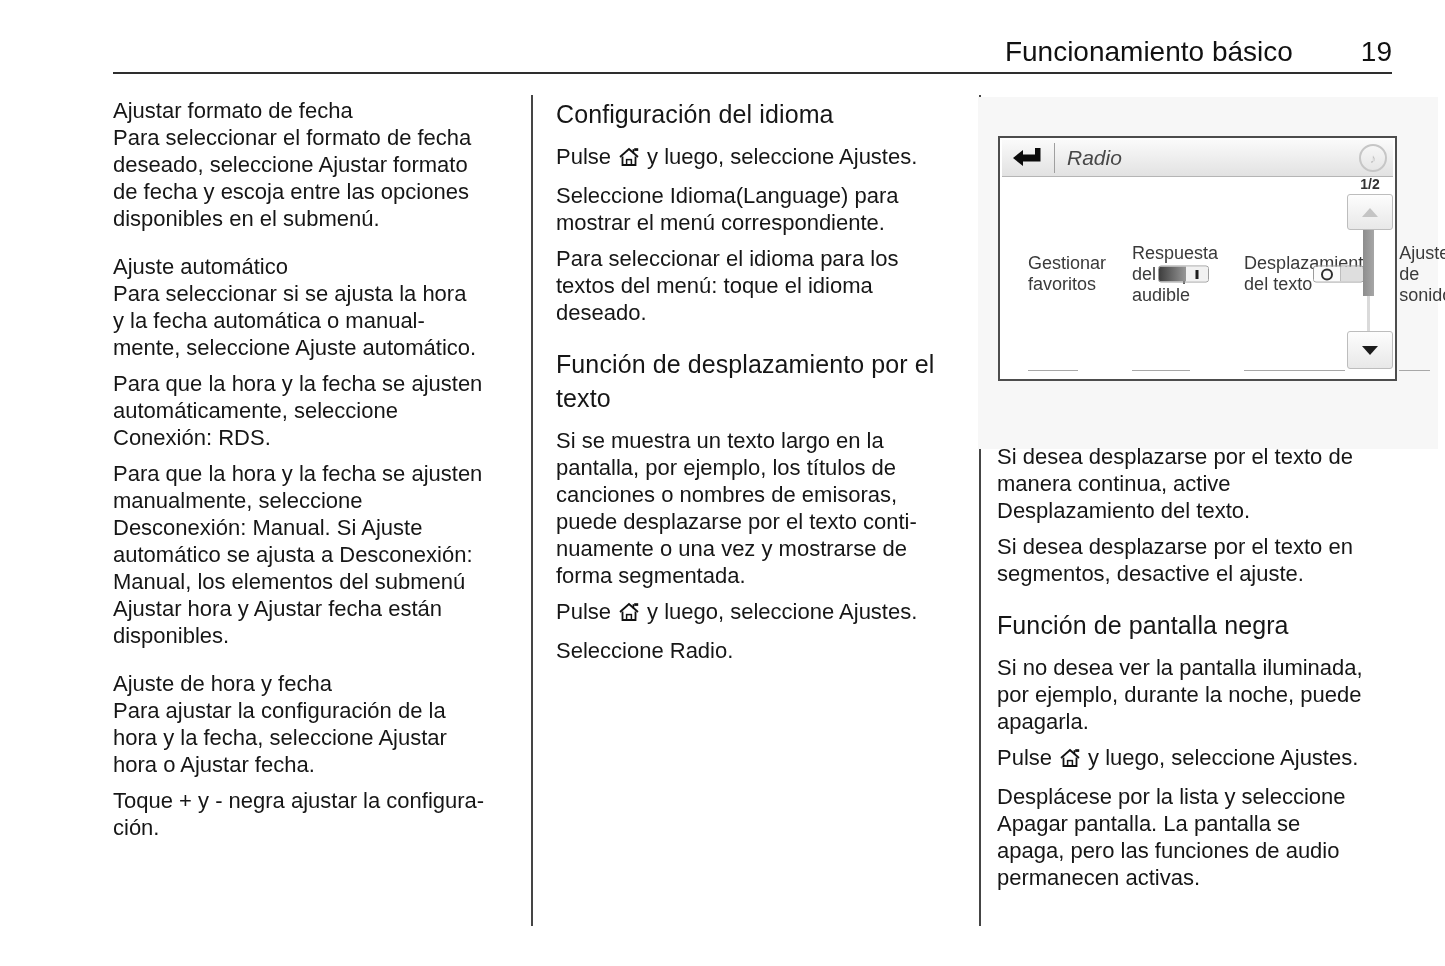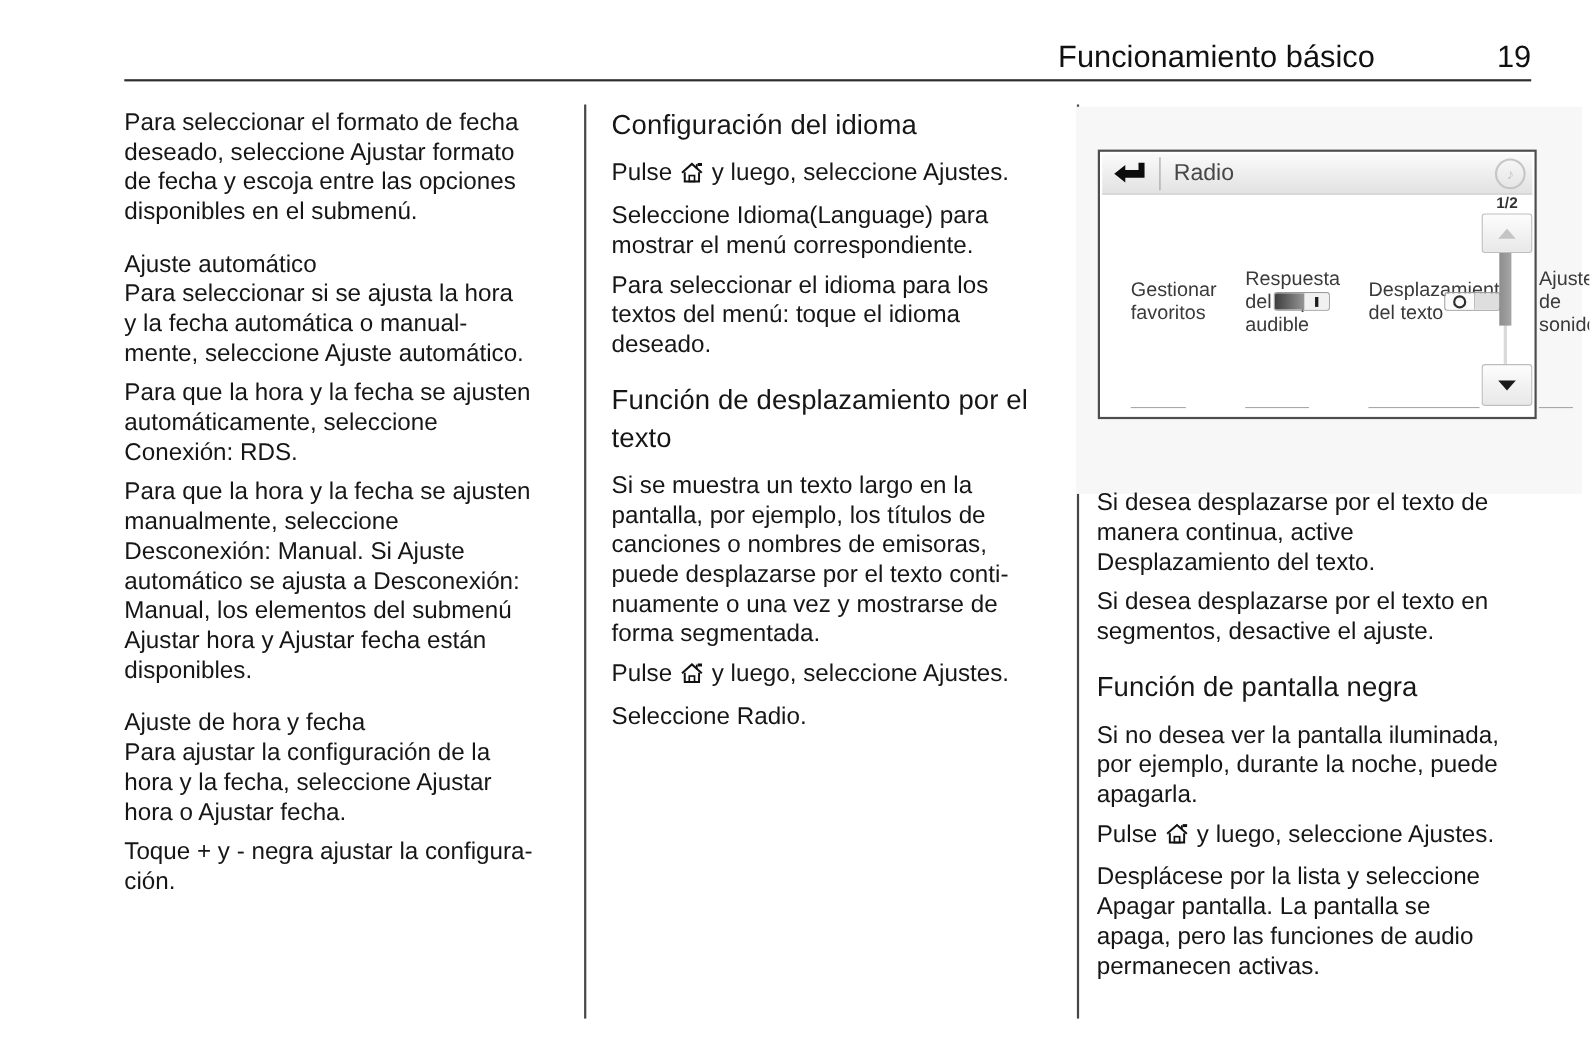--- a/index.html
+++ b/index.html
@@ -1,21 +1,21 @@
 <!DOCTYPE html>
 <html><head>
 <meta charset="utf-8">
 <style>
   html,body{margin:0;padding:0;background:#ffffff;}
   .page{position:relative;width:1445px;height:966px;background:#fff;overflow:hidden;
         font-family:"Liberation Sans","DejaVu Sans",sans-serif;color:#161616;}
 
   
   .hdr{position:absolute;top:36px;left:113px;right:53px;display:flex;justify-content:flex-end;
-       align-items:baseline;gap:111px;font-size:28px;color:#111;}
+       align-items:baseline;gap:68px;font-size:28px;color:#111;}
   .hdr-rule{position:absolute;top:72px;left:113px;right:53px;height:2px;background:#2e2e2e;}
 
   
   .col{position:absolute;top:97px;width:410px;}
   .col1{left:113px;}
   .col2{left:556px;}
   .col3{left:997px;top:443px;width:412px;}
   .vrule{position:absolute;top:95px;width:1.5px;height:831px;background:#454545;}
   .vrule.r1{left:531px;}
   .vrule.r2{left:979px;}
@@ -29,21 +29,21 @@
   .home-ico{display:inline-block;vertical-align:-3px;margin:0 7px;}
 
   
   .figure{position:absolute;left:978px;top:97px;width:460px;height:352px;background:#f7f7f7;}
   .frame{position:absolute;left:20px;top:39px;width:391px;height:237px;background:#fff;
          border:2px solid #4d4d4d;padding:2px;}
   .r-hdr{position:relative;height:36px;display:flex;align-items:center;
          background:linear-gradient(#fafafa,#e2e2e2);border-bottom:1px solid #b5b5b5;}
   .r-back{margin-left:10px;display:flex;align-items:center;}
   .r-hsep{width:1px;height:30px;background:#9f9f9f;margin-left:12px;}
-  .r-title{font-size:21px;color:#474747;margin-left:12px;}
+  .r-title{font-size:21px;color:#474747;margin-left:12px;font-style:italic;}
   .r-music{margin-left:auto;margin-right:6px;width:24px;height:24px;border:2px solid #c6c6c6;
            border-radius:50%;color:#c2c2c2;font-size:13px;display:flex;align-items:center;justify-content:center;}
   .r-body{position:relative;height:194px;background:#fff;}
   .r-list{position:absolute;left:0;top:0;right:48px;bottom:0;display:flex;}
   .r-row{position:relative;flex:1;display:flex;align-items:center;padding-left:26px;}
   .r-row:not(:last-child)::after{content:"";position:absolute;left:26px;right:28px;bottom:0;height:1px;background:#a8a8a8;}
   .r-label{font-size:18px;color:#3a3a3a;}
 
   .tgl{position:absolute;right:9px;top:50%;transform:translateY(-50%);width:51px;height:17px;
        border:1px solid #9b9b9b;border-radius:3px;display:flex;overflow:hidden;box-sizing:border-box;}
@@ -75,20 +75,21 @@
   <div class="hdr">
     <span>Funcionamiento básico</span>
     <span>19</span>
   </div>
   <div class="hdr-rule"></div>
 
   <div class="vrule r1"></div>
   <div class="vrule r2"></div>
 
   <div class="col col1">
+    <h3 class="sub first">Ajustar formato de fecha</h3>
     <p>Para seleccionar el formato de fecha
 deseado, seleccione Ajustar formato
 de fecha y escoja entre las opciones
 disponibles en el submenú.</p>
     <h3 class="sub">Ajuste automático</h3>
     <p>Para seleccionar si se ajusta la hora
 y la fecha automática o manual-
 mente, seleccione Ajuste automático.</p>
     <p>Para que la hora y la fecha se ajusten
 automáticamente, seleccione

